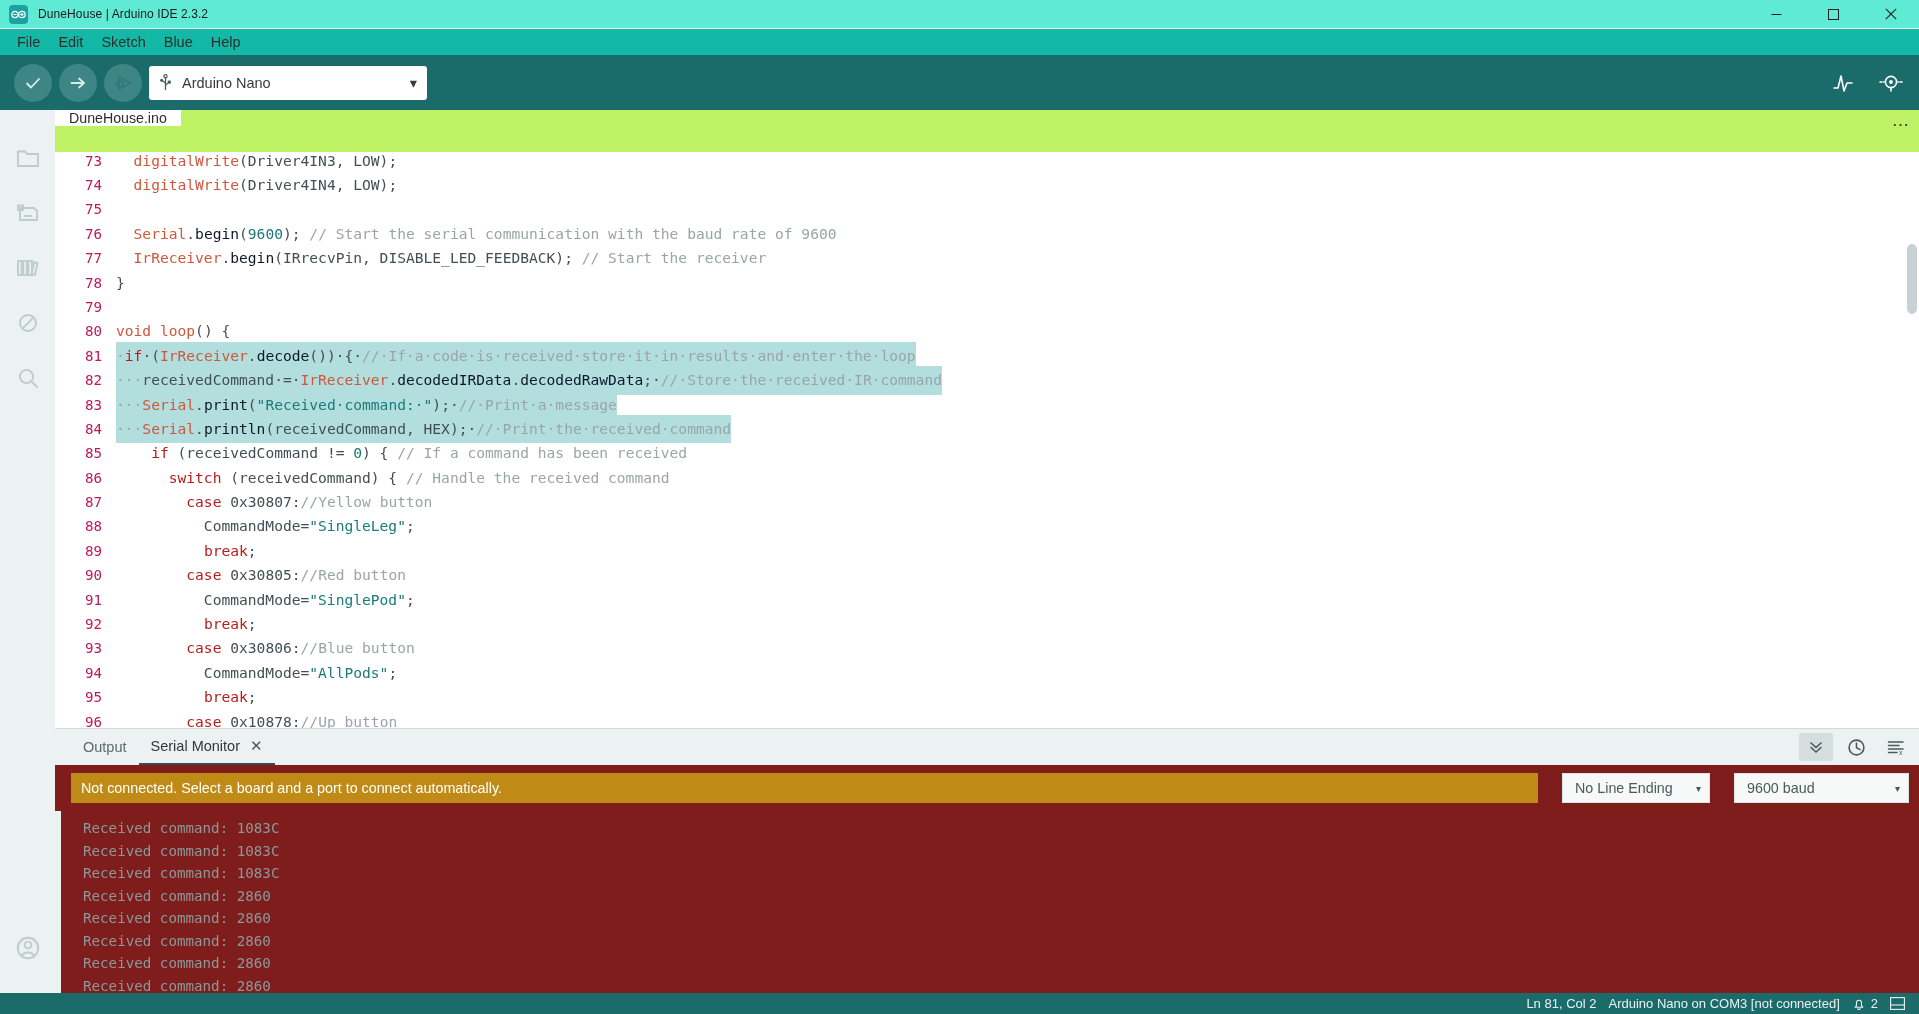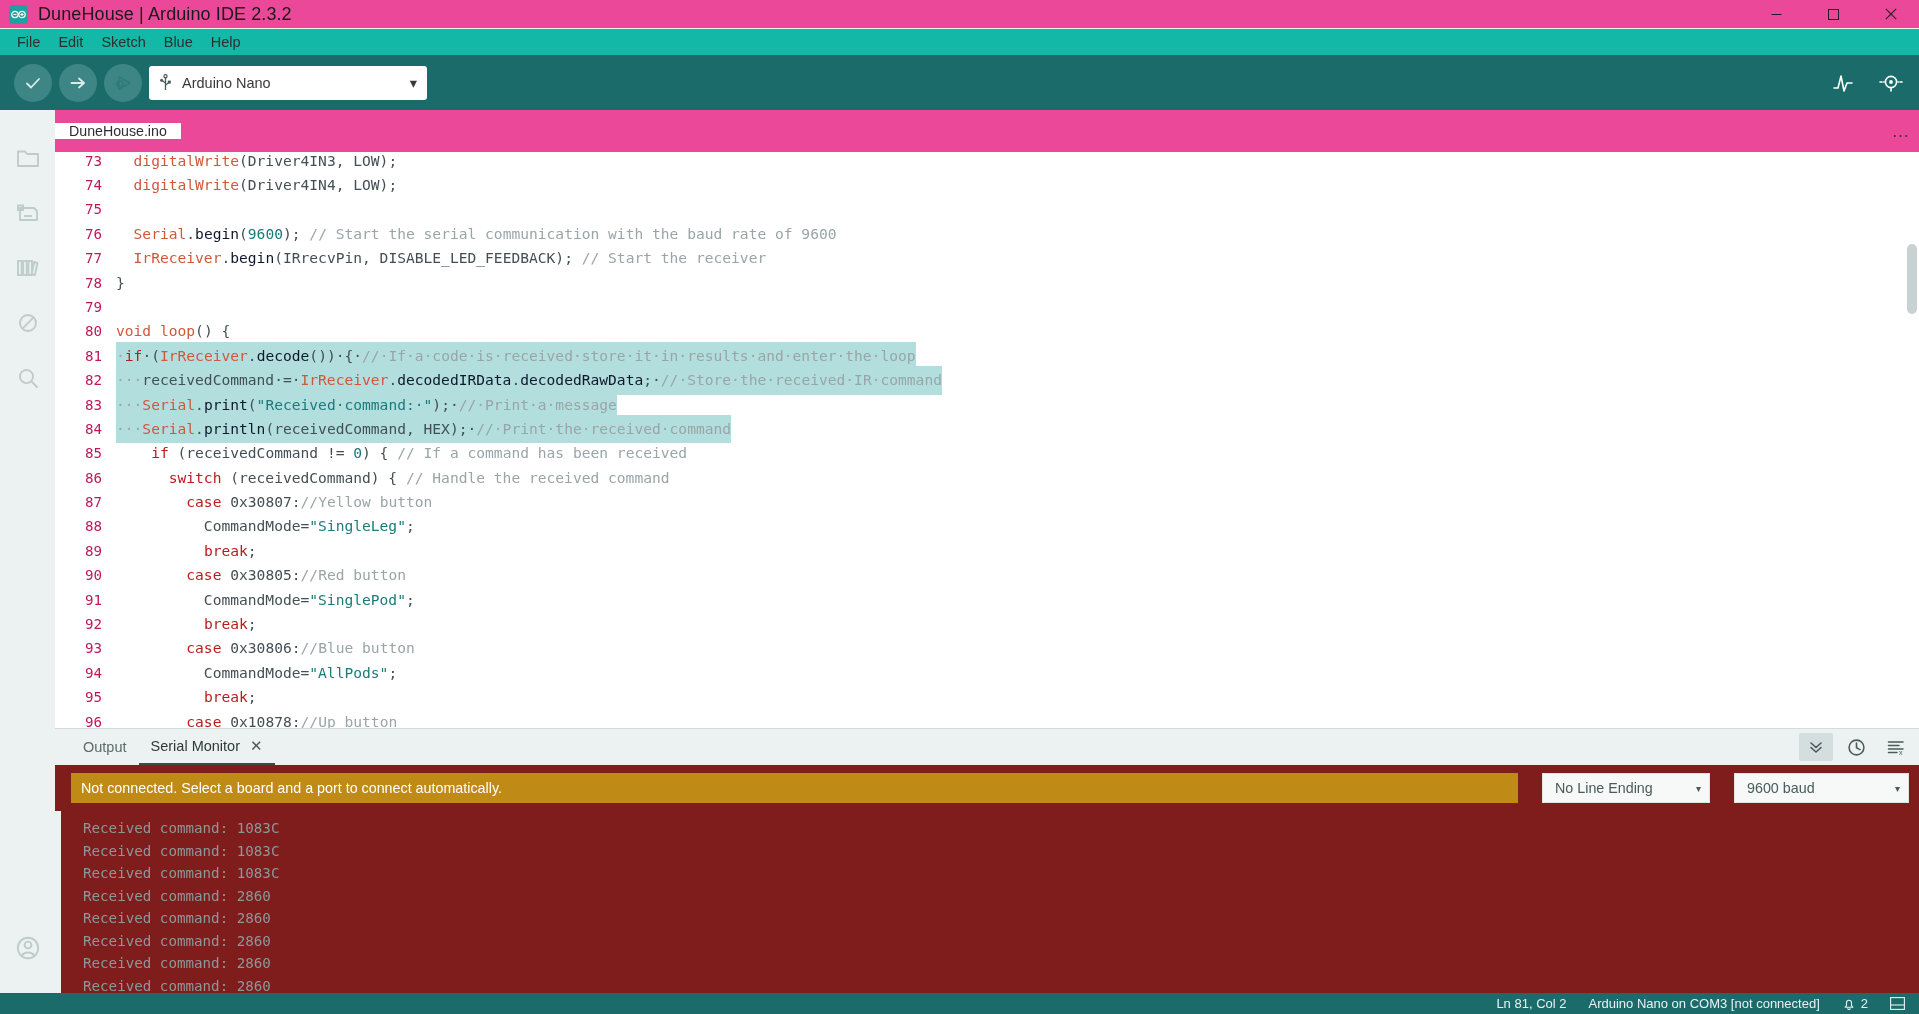--- a/index.html
+++ b/index.html
@@ -7,23 +7,23 @@
     width: 1919px; height: 1014px;
     overflow: hidden;
     font-family: "Liberation Sans", sans-serif;
     background: #ffffff;
   }
   .app { position: relative; width: 1919px; height: 1014px; display: flex; flex-direction: column; }
 
   
   .titlebar {
     height: 29px; min-height: 29px;
-    background: #ec4899;
-    display: flex; align-items: center;
-    font-size: 18px; color: #1a1a1a;
+    background: #5eead4;
+    display: flex; align-items: center;
+    font-size: 12px; color: #1a1a1a;
     border-bottom: 1px solid #f3f3f3;
   }
   .tb-logo {
     width: 19px; height: 19px; margin-left: 9px; margin-right: 10px;
     border-radius: 4px; background: #1da1a1;
     display: flex; align-items: center; justify-content: center;
     flex: none;
   }
   .tb-logo svg { display: block; }
   .tb-title { flex: 1; letter-spacing: 0.1px; }
@@ -87,22 +87,22 @@
     display: flex; align-items: center; justify-content: center;
     color: #bfcccc;
   }
   .act-ic.bottom { margin-top: auto; margin-bottom: 18px; }
 
   
   .editor-col { flex: 1; display: flex; flex-direction: column; min-width: 0; background: #fff; }
 
   .tabbar {
     height: 42px; min-height: 33px;
-    background: #ec4899;
-    display: flex; align-items: center;
+    background: #bef264;
+    display: flex; align-items: flex-start;
     position: relative;
   }
   .tab {
     background: #ffffff; color: #2e2e2e;
     display: flex; align-items: center;
     padding: 0 14px;
     font-size: 14.2px;
   }
   .tabbar-spacer { flex: 1; }
   .tab-more {
@@ -187,21 +187,21 @@
   }
   .dropdown {
     height: 30px; background: #f7f9f9;
     border: 1px solid #dbe3e3;
     display: flex; align-items: center;
     padding: 0 8px 0 12px;
     font-size: 14.3px; color: #4a5a5a;
     gap: 14px;
   }
   .dropdown .dd-caret { color: #4a5a5a; font-size: 10px; }
-  .dd-line-ending { width: 168px; justify-content: space-between; }
+  .dd-line-ending { width: 148px; justify-content: space-between; }
   .dd-baud { width: 175px; justify-content: space-between; }
 
   .monitor-out {
     flex: 1; overflow: hidden; position: relative;
     padding: 6px 0 0 16px;
     border-left: 6px solid #ecf1f1;
     margin-left: 0;
   }
   .mon-line {
     font-family: "DejaVu Sans Mono", monospace;
@@ -210,21 +210,21 @@
     padding-left: 6px;
   }
 
   
   .statusbar {
     height: 21px; min-height: 21px;
     background: #1b6b6b; color: #e8f2f2;
     display: flex; align-items: center; justify-content: flex-end;
     font-size: 13px;
     padding-right: 14px;
-    gap: 22px;
+    gap: 12px;
   }
   .sb-item { display: flex; align-items: center; gap: 5px; white-space: nowrap; }
 </style>
 </head>
 <body>
 
 <div class="app">
 
   <div class="titlebar">
     <div class="tb-logo">

